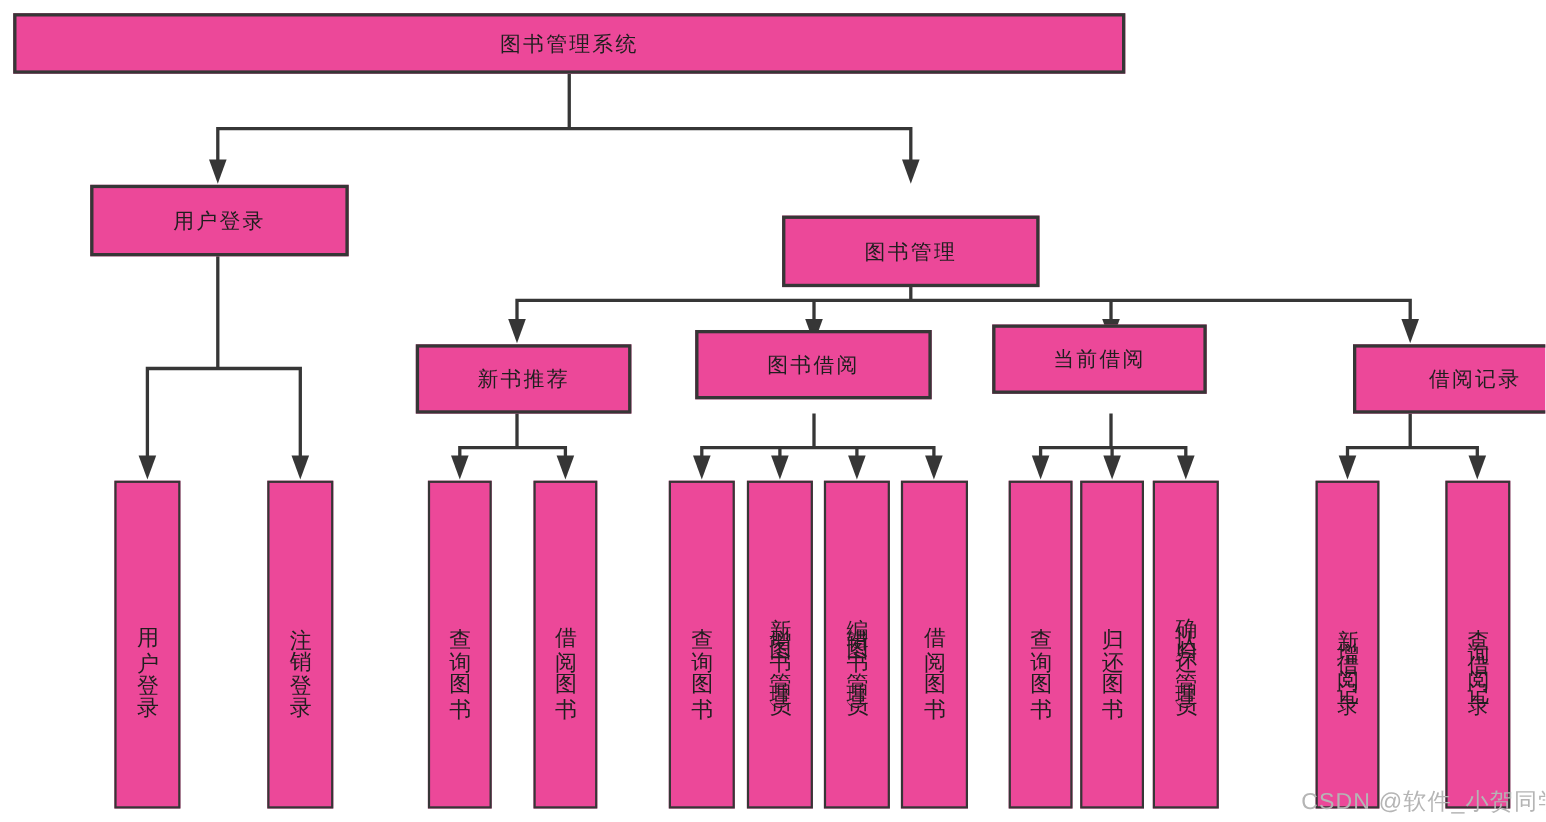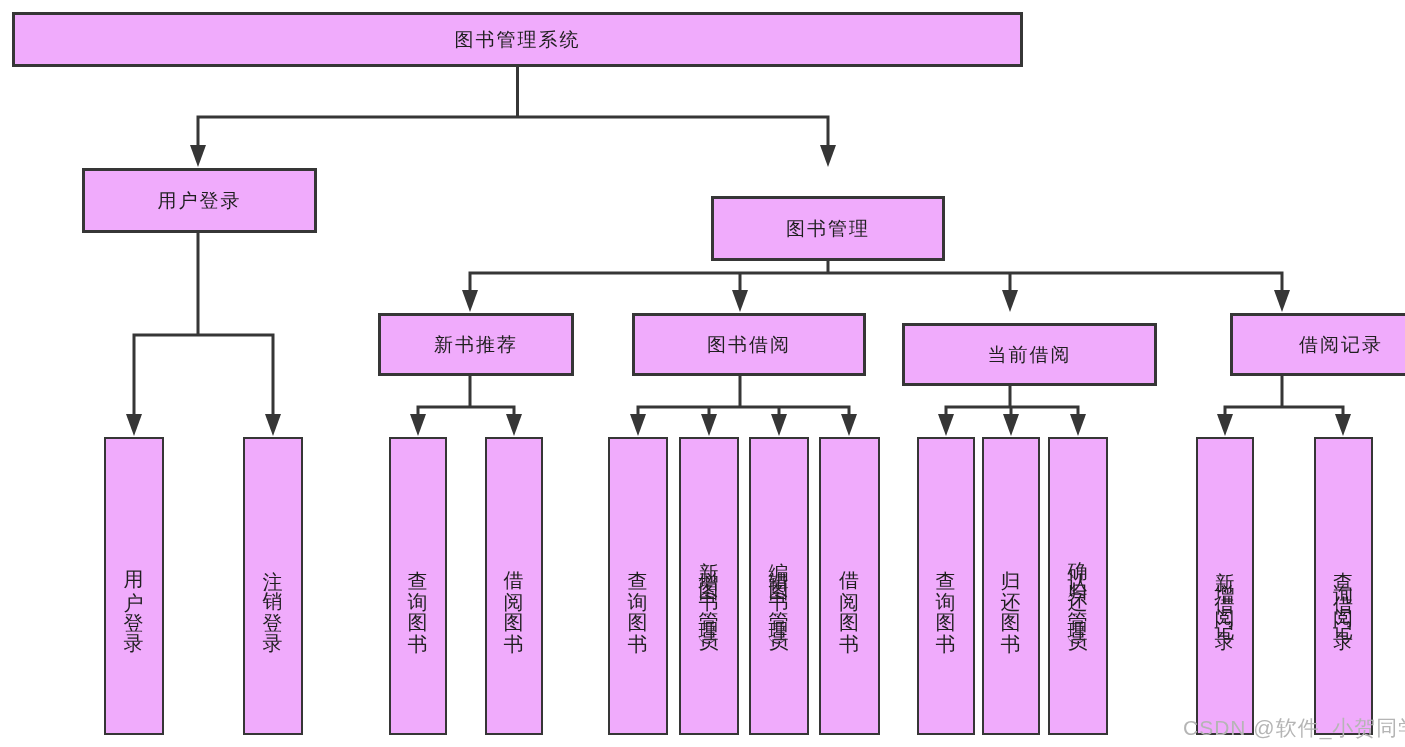--- a/index.html
+++ b/index.html
@@ -12,21 +12,21 @@
     overflow: hidden;
   }
   .connectors {
     position: absolute;
     left: 0; top: 0;
     width: 1405px; height: 747px;
     pointer-events: none;
   }
   .node {
     position: absolute;
-    background: #f0abfc;
+    background: #ec4899;
     border: 3px solid #363636;
     box-sizing: border-box;
     display: flex;
     align-items: center;
     justify-content: center;
     color: #1f1f1f;
   }
   .hlabel {
     font-size: 19px;
     letter-spacing: 2px;
@@ -99,24 +99,24 @@
   <div class="node" style="left:82px; top:168px; width:235px; height:65px;">
     <span class="hlabel">用户登录</span>
   </div>
   <div class="node" style="left:711px; top:168px; width:234px; height:65px;margin-top:28px;">
     <span class="hlabel">图书管理</span>
   </div>
 
   <div class="node" style="left:362px; top:313px; width:196px; height:63px;margin-left:16px;">
     <span class="hlabel">新书推荐</span>
   </div>
-  <div class="node" style="left:632px; top:313px; width:234px; height:63px;">
+  <div class="node" style="left:632px; top:300px; width:215px; height:63px;">
     <span class="hlabel">图书借阅</span>
   </div>
-  <div class="node" style="left:902px; top:323px; width:255px; height:63px;">
+  <div class="node" style="left:902px; top:295px; width:195px; height:63px;">
     <span class="hlabel">当前借阅</span>
   </div>
   <div class="node" style="left:1230px; top:313px; width:222px; height:63px;">
     <span class="hlabel">借阅记录</span>
   </div>
 
   <div class="node tall" style="left:104px; top:437px; width:60px; height:298px;">
     <span class="vtext ls4">用户登录</span>
   </div>
   <div class="node tall" style="left:243px; top:437px; width:60px; height:298px;">

